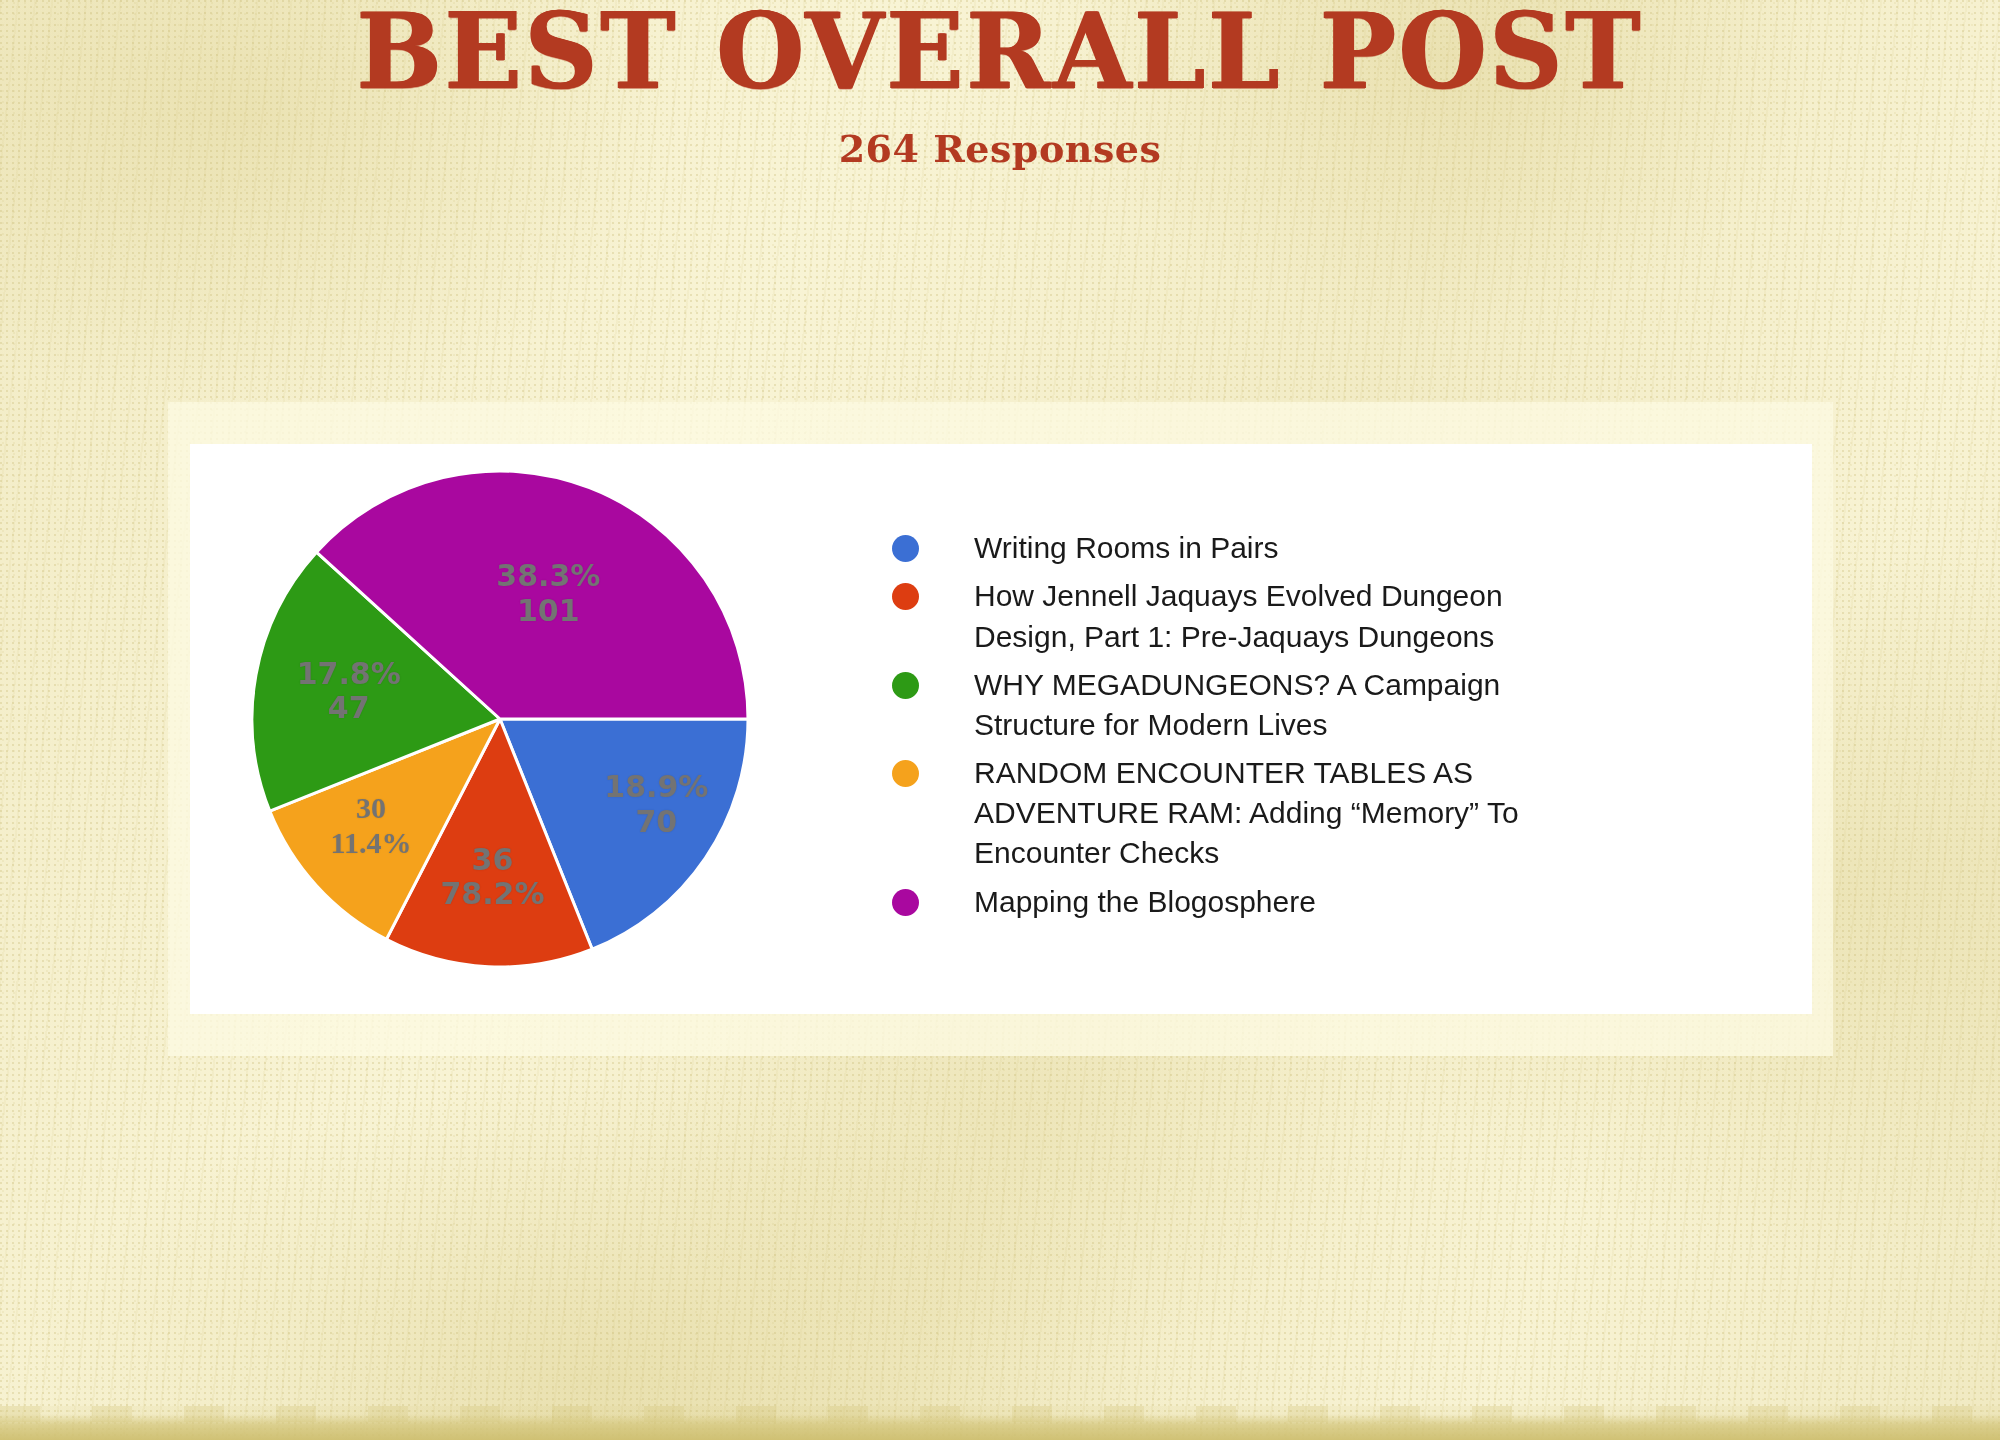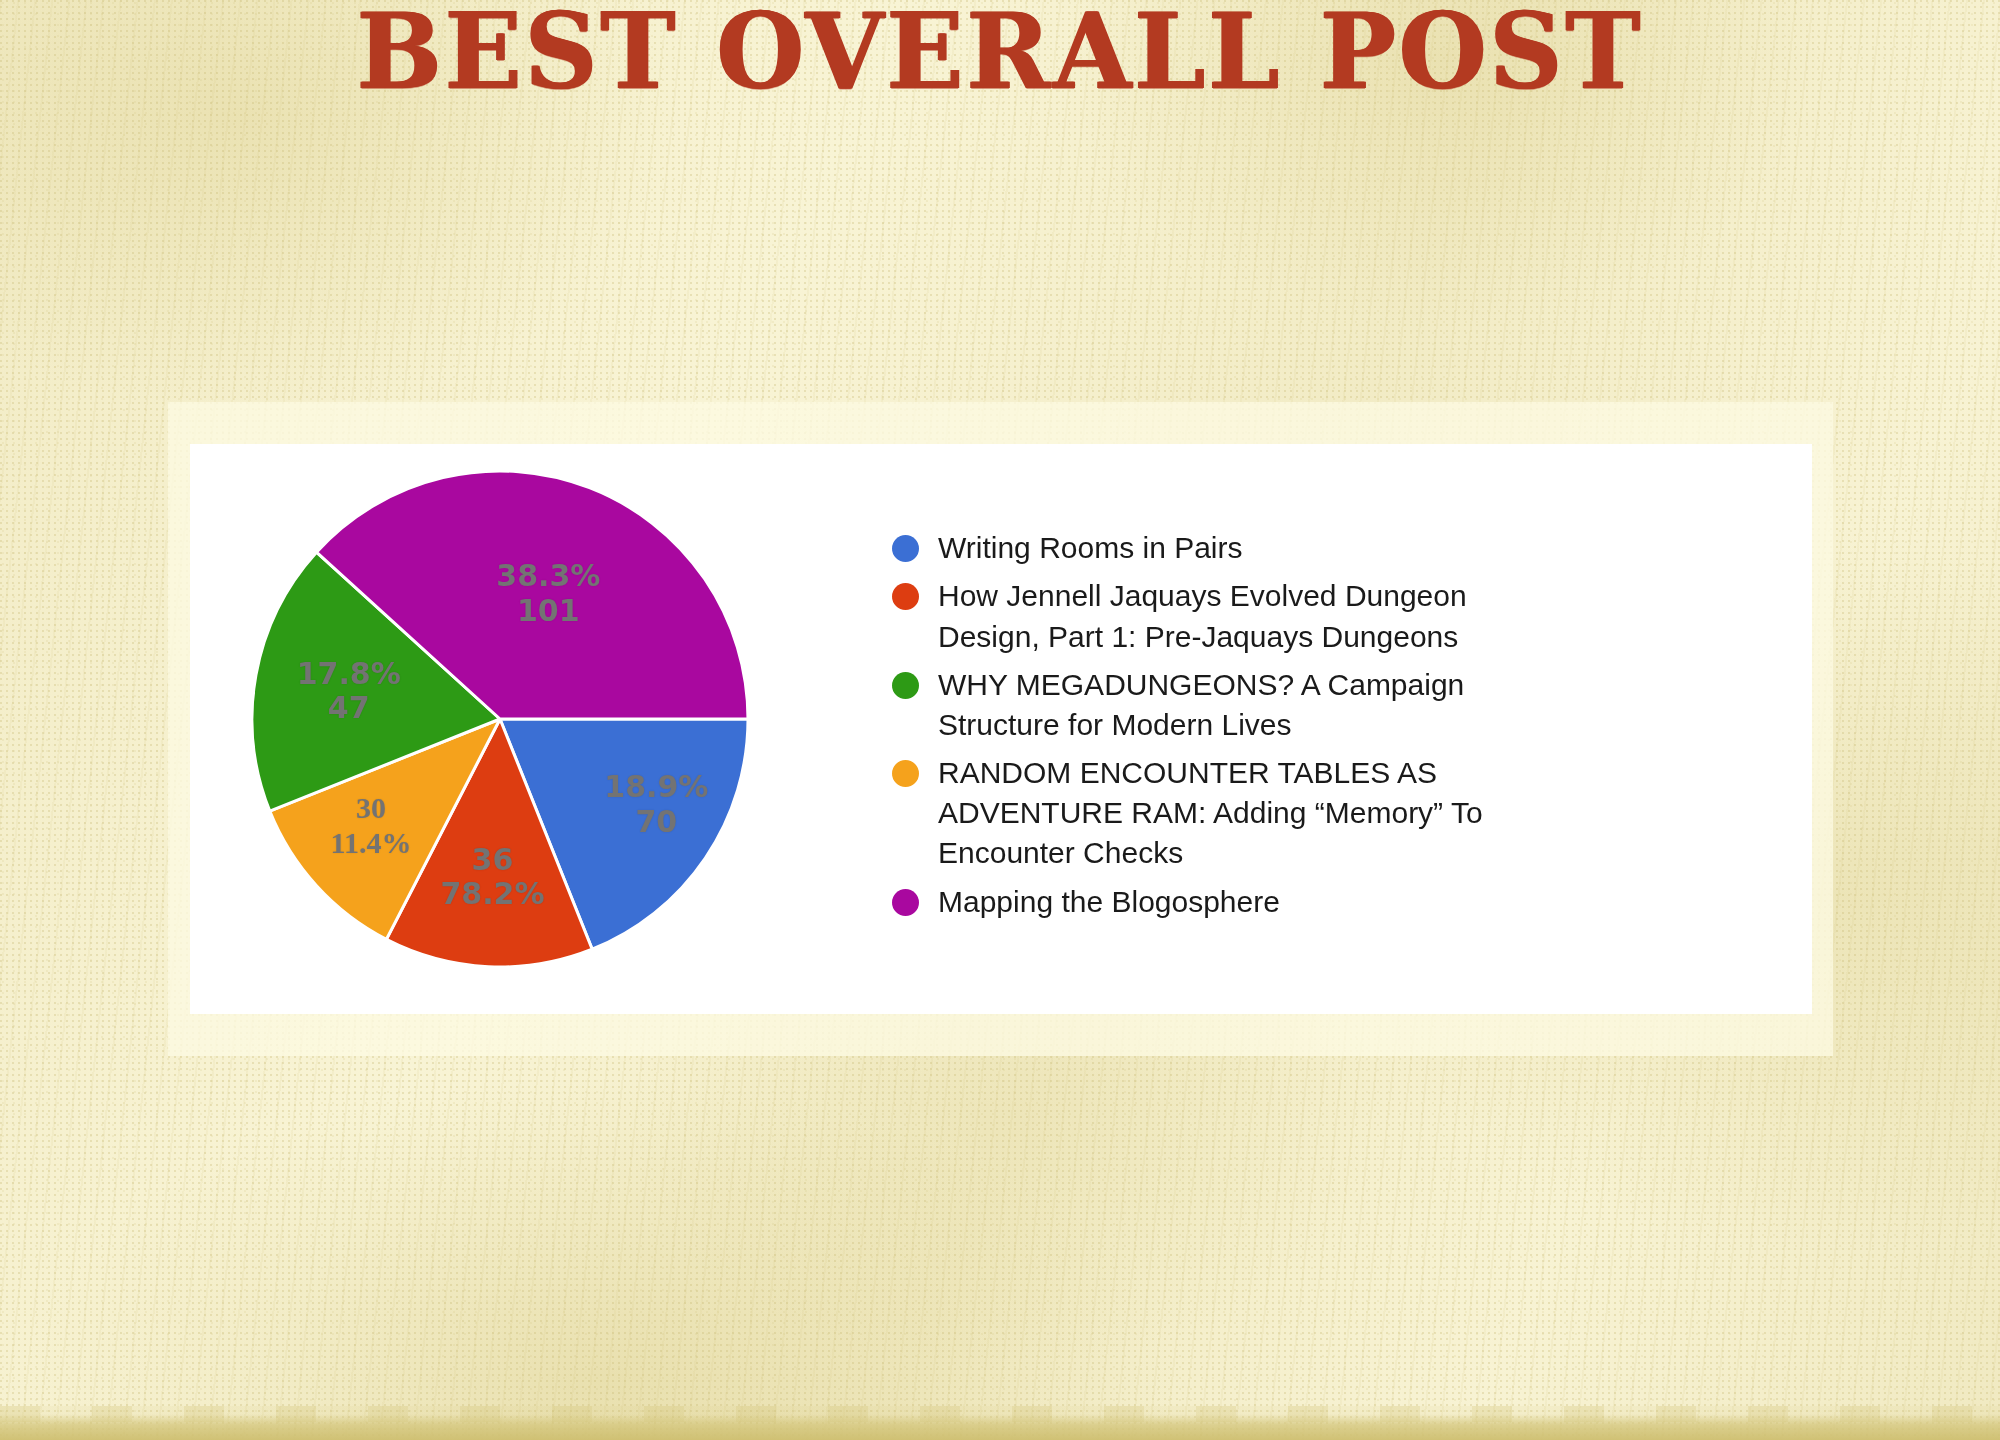--- a/index.html
+++ b/index.html
@@ -157,34 +157,36 @@
     border-radius: 50%;
     margin-top: 7px;
     margin-right: 19px;
   }
   .legend-label {
     font-family: "Liberation Sans", sans-serif;
     font-size: 30px;
     line-height: 1.34;
     color: #1a1a1a;
     max-width: 600px;
+    margin-left: 36px;
   }
 </style>
 </head>
 <body>
 
 <div class="bg-base"></div>
 <div class="bg-mottle"></div>
 <div class="bg-texture"></div>
 <div class="bg-streaks"></div>
 <div class="bg-bottom-ripple"></div>
 <div class="bg-bottom-band"></div>
 
 <div class="header">
   <div class="title">BEST OVERALL POST</div>
+  <div class="subtitle">264 Responses</div>
 </div>
 
 <div class="panel"></div>
 
 <div class="card">
 
   <div class="pie-wrap">
     <svg class="pie-svg" width="500" height="500" viewBox="0 0 500 500">
       <g id="pie-slices">
           <path d="M 250 250 L 498.00 250.00 A 248 248 0 0 1 342.17 480.24 Z" fill="#3b6fd4" stroke="#ffffff" stroke-width="3"></path>

